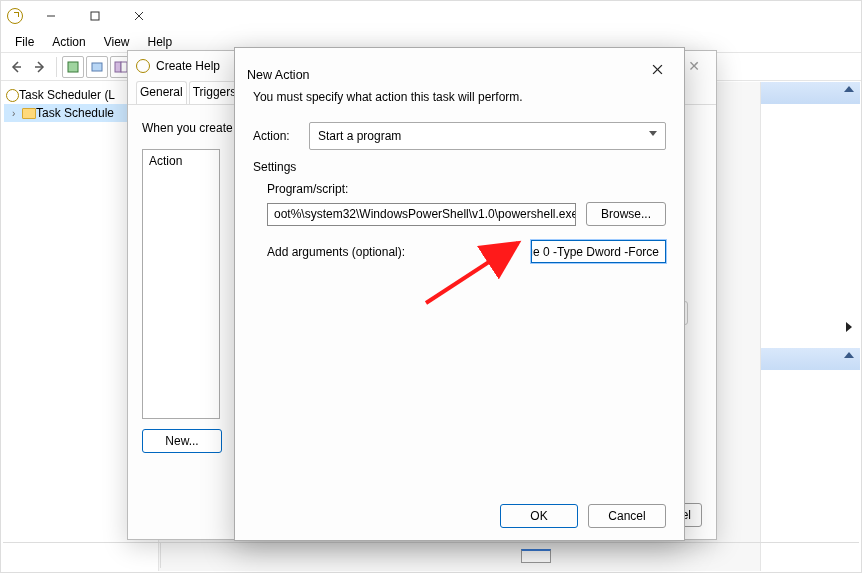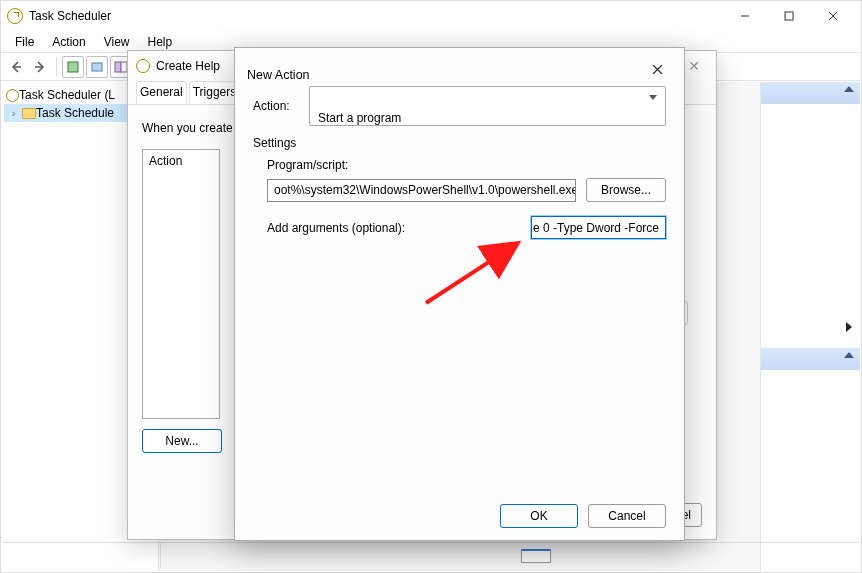--- a/index.html
+++ b/index.html
@@ -224,24 +224,24 @@
   .na-title .x {
     margin-left:auto; width:30px; height:26px;
     display:flex; align-items:center; justify-content:center;
   }
   .na-title .x svg { width:11px; height:11px; }
   .na-body { padding:4px 18px 0 18px; flex:1; }
   .na-instr { margin:4px 0 18px; }
   .na-row { display:flex; align-items:center; margin-bottom:10px; }
   .na-label-inline { width:56px; }
   .na-select {
-    flex:1; height:40px;
+    flex:1; height:28px;
     border:1px solid #aaa; border-radius:2px;
     background:#fff;
-    display:flex; align-items:flex-end; padding:0 8px;
+    display:flex; align-items:center; padding:0 8px;
     position:relative;
   }
   .na-select .chev {
     position:absolute; right:8px; top:8px;
     border-left:4px solid transparent;
     border-right:4px solid transparent;
     border-top:5px solid #555;
   }
   .na-group-label { margin:6px 0 8px; }
   .na-indent { padding-left:14px; }
@@ -281,21 +281,20 @@
     width:120px; height:80px;
     pointer-events:none;
   }
 </style>
 </head>
 <body>
 
 <div class="main-window">
   <div class="titlebar">
     <span class="appicon"></span>
-    <span class="title">Task Scheduler</span>
     <div class="winbuttons">
       <div class="winbtn">
         <svg viewBox="0 0 10 10">
             <line x1="1" y1="5" x2="9" y2="5" stroke="#333" stroke-width="1"></line>
           </svg>
       </div>
       <div class="winbtn">
         <svg viewBox="0 0 10 10">
             <rect x="1" y="1" width="8" height="8" fill="none" stroke="#333" stroke-width="1"></rect>
           </svg>
@@ -410,20 +409,21 @@
   <div class="na-title">
     <span>New Action</span>
     <span class="x">
       <svg viewBox="0 0 10 10">
           <line x1="1" y1="1" x2="9" y2="9" stroke="#222" stroke-width="1.2"></line>
           <line x1="9" y1="1" x2="1" y2="9" stroke="#222" stroke-width="1.2"></line>
         </svg>
     </span>
   </div>
   <div class="na-body">
+    <div class="na-instr">You must specify what action this task will perform.</div>
 
     <div class="na-row">
       <span class="na-label-inline">Action:</span>
       <div class="na-select">
         <span>Start a program</span>
         <span class="chev"></span>
       </div>
     </div>
 
     <div class="na-group-label">Settings</div>

